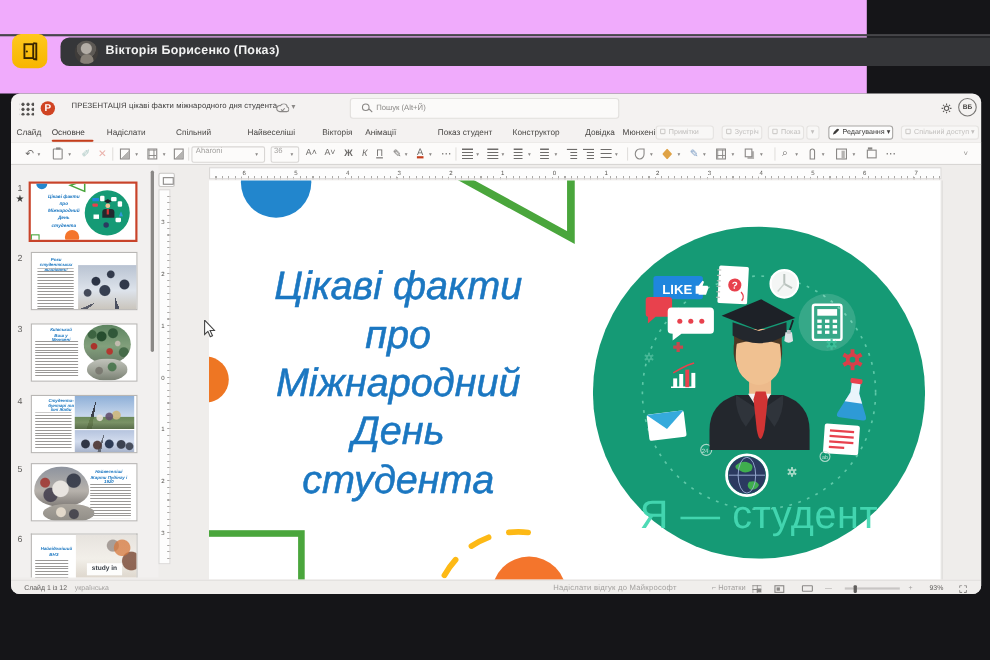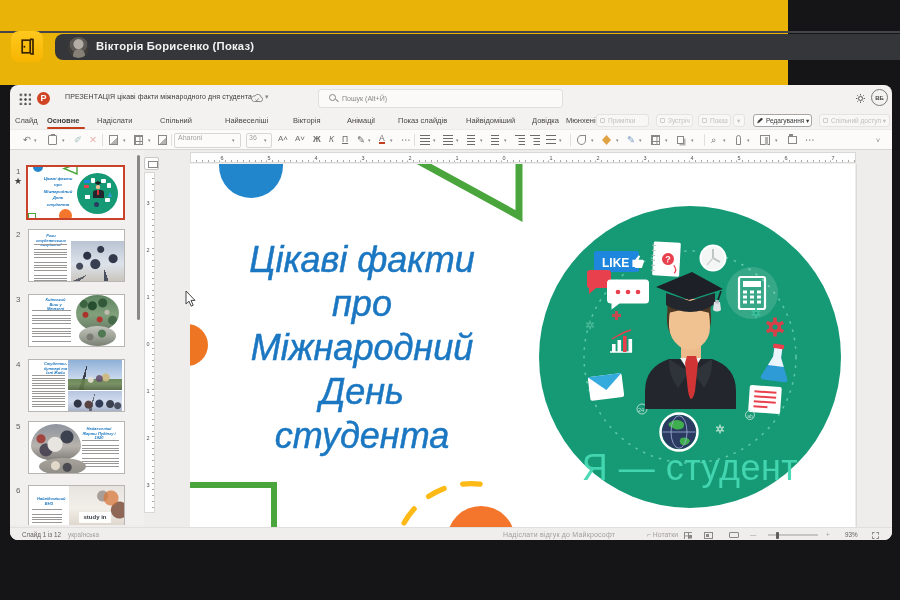--- a/index.html
+++ b/index.html
@@ -1,19 +1,19 @@
 <!DOCTYPE html>
 <html><head>
 <meta charset="utf-8">
 <style>
   * { margin:0; padding:0; box-sizing:border-box; }
   html,body { width:900px; height:600px; overflow:hidden; background:#151518; font-family:"Liberation Sans", sans-serif; }
   .abs { position:absolute; }
   #stage { position:relative; width:900px; height:600px; }
-  #topzone { position:absolute; left:0; top:0; width:788px; height:85px; background:#eab308; }
+  #topzone { position:absolute; left:0; top:0; width:788px; height:85px; background:#f0abfc; }
   #pill { position:absolute; left:55px; top:34px; width:845px; height:26px; background:#353639; border-radius:8px 0 0 8px; }
   #avatar { position:absolute; left:13px; top:2.5px; width:21px; height:21px; border-radius:50%;
     background:radial-gradient(circle at 50% 34%, #b3ada6 0 4.5px, #5d5955 5.5px 8.5px, #3f3c3a 9px); overflow:hidden;}
   #avatar:after{content:""; position:absolute; left:4.5px; top:12px; width:12px; height:10px; border-radius:6px 6px 0 0; background:#878077;}
   #pname { position:absolute; left:41px; top:6px; font-size:11.3px; font-weight:700; color:#f2f2f2; letter-spacing:.2px; }
   #applogo { position:absolute; left:11px; top:31px; width:32px; height:31px; border-radius:8px;
     background:linear-gradient(180deg,#ffc81e,#f7b500); }
   
   #win { position:absolute; left:10px; top:85px; width:882px; height:455px; background:#f4f2f1; border-radius:8px; overflow:hidden; }
   
@@ -27,21 +27,21 @@
   #titlechev { position:absolute; left:255px; top:8px; font-size:7px; color:#8a8886; }
   #searchbox { position:absolute; left:308px; top:4px; width:245px; height:19px; background:#fbfaf9; border:1px solid #e1dfdd; border-radius:3px; }
   #searchbox .mag { position:absolute; left:10px; top:4px; width:7px; height:7px; border:1px solid #8a8886; border-radius:50%; }
   #searchbox .mag:after { content:""; position:absolute; left:5px; top:5px; width:4px; height:1px; background:#8a8886; transform:rotate(45deg); }
   #searchbox .stext { position:absolute; left:23px; top:5px; font-size:7px; color:#8a8886; }
   
   #me { position:absolute; left:861px; top:4px; width:17px; height:17px; border-radius:50%; border:1px solid #7a7876; color:#484644; font-size:6px; font-weight:700; text-align:center; line-height:16px; }
   
   #mrow { position:absolute; left:0; top:27px; width:882px; height:17px; font-size:7.5px; color:#484644; }
   #mrow span.mi { position:absolute; top:4px; }
-  #mrow .sel { font-weight:700; color:#3b3a39; }
+  #mrow .sel { font-weight:400; color:#3b3a39; }
   #selbar { position:absolute; left:37px; top:14.5px; width:38px; height:2px; background:#c43e1c; border-radius:1px; }
   .rbtn { position:absolute; top:1.5px; height:13.5px; border:1px solid #e5e3e1; border-radius:3px; font-size:6.5px; color:#c1bfbd; line-height:11.5px; padding:0 3px; background:#f8f7f6; white-space:nowrap; overflow:hidden; }
   .rbtn.active { border-color:#a8a6a4; color:#3b3a39; background:#fdfdfd; }
   .bic { display:inline-block; width:5px; height:5px; border:1px solid #cfcdcb; border-radius:1px; margin-right:3px; vertical-align:0px; }
   .bic.dk { border:none; width:6px; height:6px; background:#3b3a39; clip-path:polygon(0 100%, 20% 55%, 75% 0, 100% 25%, 45% 80%); vertical-align:-1px;}
   
   #toolrow { position:absolute; left:0; top:44px; width:882px; height:21px; background:#fcfbfa; border-top:1px solid #eceae8; border-bottom:1px solid #d8d6d4; }
   .tico { position:absolute; top:4px; font-size:9.5px; color:#6e6c6a; }
   .tchev { position:absolute; top:7px; font-size:5px; color:#8a8886; }
   .tdiv { position:absolute; top:4px; width:1px; height:12px; background:#e1dfdd; }
@@ -127,23 +127,23 @@
       <div id="me">ВБ</div>
     </div>
 
     <div id="mrow">
       <span class="mi" style="left:5px">Слайд</span>
       <span class="mi sel" style="left:37px">Основне</span>
       <span class="mi" style="left:87px">Надіслати</span>
       <span class="mi" style="left:150px">Спільний</span>
       <span class="mi" style="left:215px">Найвеселіші</span>
       <span class="mi" style="left:283px">Вікторія</span>
-      <span class="mi" style="left:337px">Анімації</span>
-      <span class="mi" style="left:388px">Показ слайдів</span>
-      <span class="mi" style="left:456px">Найвідоміший</span>
+      <span class="mi" style="left:322px">Анімації</span>
+      <span class="mi" style="left:388px">Показ студент</span>
+      <span class="mi" style="left:456px">Конструктор</span>
       <span class="mi" style="left:522px">Довідка</span>
       <span class="mi" style="left:556px">Мюнхені</span>
       <div id="selbar"></div>
       <div class="rbtn" style="left:586px; width:53px;"><i class="bic"></i>Примітки</div>
       <div class="rbtn" style="left:646px; width:37px;"><i class="bic"></i>Зустріч</div>
       <div class="rbtn" style="left:688px; width:33px;"><i class="bic"></i>Показ</div>
       <div class="rbtn" style="left:723px; width:12px; padding:0 3px;">▾</div>
       <div class="rbtn active" style="left:743px; width:59px;"><i class="bic dk"></i>Редагування ▾</div>
       <div class="rbtn" style="left:809px; width:71px;"><i class="bic"></i>Спільний доступ ▾</div>
     </div>

